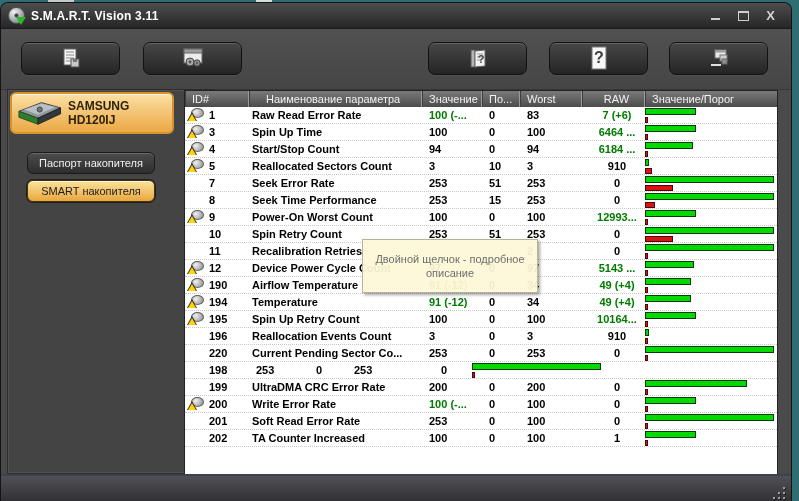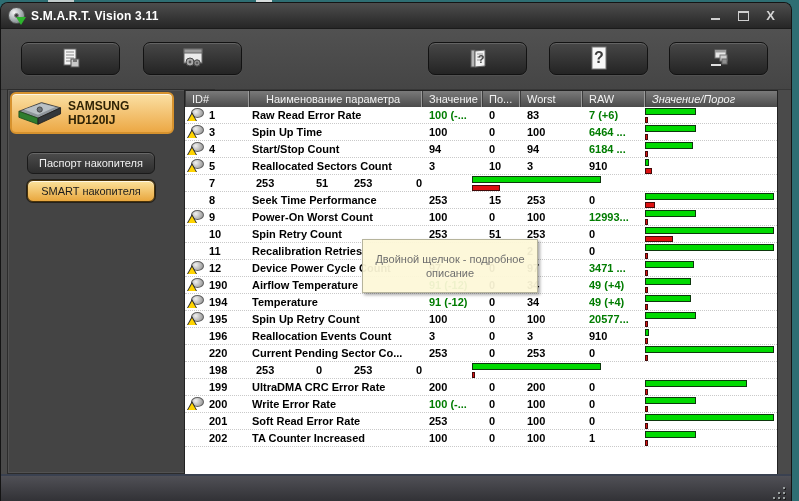--- a/index.html
+++ b/index.html
@@ -53,21 +53,21 @@
     background:#ffffff;border:1px solid #222;box-sizing:border-box;overflow:hidden;}
   .thead{display:flex;height:16px;background:linear-gradient(#7a7a7a,#4b4b4b);
     color:#f2f2f2;font-size:11px;line-height:16px;}
   .hc{box-sizing:border-box;border-right:1px solid #9a9a9a;box-shadow:inset 1px 0 0 #3d3d3d;
       padding-left:7px;overflow:hidden;white-space:nowrap;cursor:pointer;}
   .c-id{width:64px;flex:0 0 64px;}
   .c-name{width:173px;flex:0 0 173px;}
   .c-val{width:60px;flex:0 0 60px;}
   .c-thr{width:38px;flex:0 0 38px;}
   .c-worst{width:62px;flex:0 0 62px;}
-  .c-raw{width:63px;flex:0 0 63px;}
+  .c-raw{width:63px;flex:0 0 63px;text-align:center;}
   .c-bar{flex:1 1 auto;}
   .hc.c-name{padding-left:17px;}
   .trow{display:flex;height:17px;font-size:11px;font-weight:bold;color:#000;
     line-height:16px;border-bottom:1px dotted #c9c9c9;box-sizing:border-box;cursor:default;}
   .tc{box-sizing:border-box;overflow:hidden;white-space:nowrap;padding-left:7px;}
   .tc.c-id{display:flex;align-items:center;padding-left:2px;}
   .tc.c-name{padding-left:3px;}
   .g{color:#007c00;}
   .ricon{position:relative;width:20px;height:14px;flex:0 0 20px;margin-right:2px;}
   .ricon i{display:block;}
@@ -175,21 +175,21 @@
   </div>
 
   <div class="smart-table">
     <div class="thead">
       <div class="hc c-id">ID#</div>
       <div class="hc c-name">Наименование параметра</div>
       <div class="hc c-val">Значение</div>
       <div class="hc c-thr">По...</div>
       <div class="hc c-worst">Worst</div>
       <div class="hc c-raw">RAW</div>
-      <div class="hc c-bar" style="border-right:none;font-style:italic;">Значение/Порог</div>
+      <div class="hc c-bar" style="border-right:none;">Значение/Порог</div>
     </div>
     <div>
         <div class="trow">
           <div class="tc c-id">
             <div class="ricon">
               <i class="d"></i>
               <i class="w"></i>
             </div>
             <span>1</span>
           </div>
@@ -263,20 +263,21 @@
               <div class="bar-g" style="width: 4px;"></div>
               <div class="bar-r" style="width: 7px;"></div>
             </div>
           </div>
         </div>
         <div class="trow">
           <div class="tc c-id">
             <div class="ricon"></div>
             <span>7</span>
           </div>
+          <div class="tc c-name">Seek Error Rate</div>
           <div class="tc c-val">253</div>
           <div class="tc c-thr">51</div>
           <div class="tc c-worst">253</div>
           <div class="tc c-raw">0</div>
           <div class="tc c-bar" style="padding: 0px;">
             <div class="barwrap">
               <div class="bar-g" style="width: 129px;"></div>
               <div class="bar-r" style="width: 28px;"></div>
             </div>
           </div>
@@ -357,21 +358,21 @@
             <div class="ricon">
               <i class="d"></i>
               <i class="w"></i>
             </div>
             <span>12</span>
           </div>
           <div class="tc c-name">Device Power Cycle Count</div>
           <div class="tc c-val">97</div>
           <div class="tc c-thr">0</div>
           <div class="tc c-worst">97</div>
-          <div class="tc c-raw g">3471 ...</div>
+          <div class="tc c-raw g">5143 ...</div>
           <div class="tc c-bar" style="padding: 0px;">
             <div class="barwrap">
               <div class="bar-g" style="width: 49px;"></div>
               <div class="bar-r" style="width: 3px;"></div>
             </div>
           </div>
         </div>
         <div class="trow">
           <div class="tc c-id">
             <div class="ricon">
@@ -417,21 +418,21 @@
             <div class="ricon">
               <i class="d"></i>
               <i class="w"></i>
             </div>
             <span>195</span>
           </div>
           <div class="tc c-name">Spin Up Retry Count</div>
           <div class="tc c-val">100</div>
           <div class="tc c-thr">0</div>
           <div class="tc c-worst">100</div>
-          <div class="tc c-raw g">20577...</div>
+          <div class="tc c-raw g">10164...</div>
           <div class="tc c-bar" style="padding: 0px;">
             <div class="barwrap">
               <div class="bar-g" style="width: 51px;"></div>
               <div class="bar-r" style="width: 3px;"></div>
             </div>
           </div>
         </div>
         <div class="trow">
           <div class="tc c-id">
             <div class="ricon"></div>

